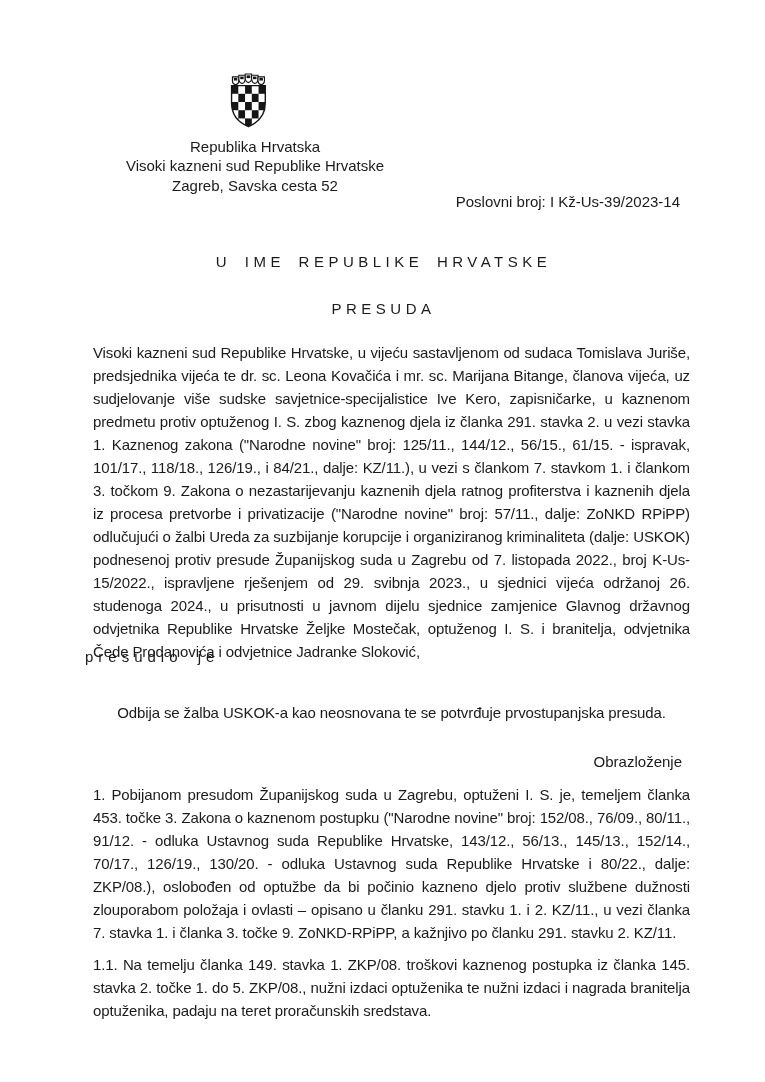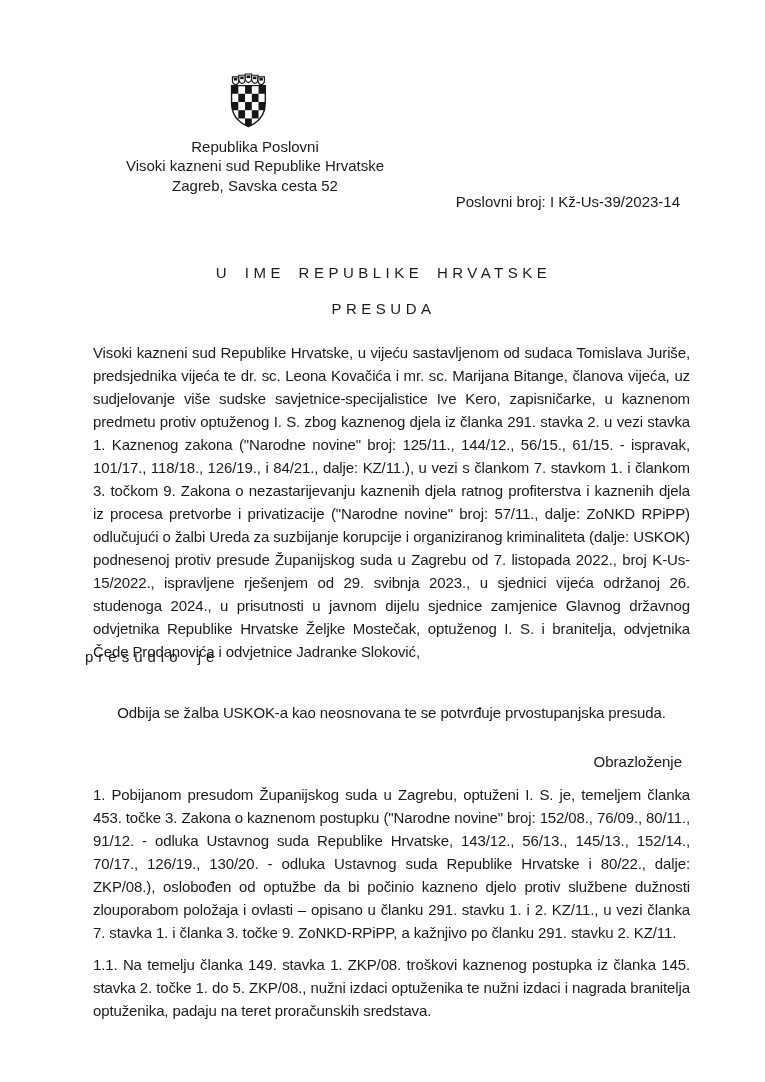--- a/index.html
+++ b/index.html
@@ -18,21 +18,21 @@
   .arms { left: 227px; top: 70px; width: 42px; height: 64px; }
   .letterhead {
     left: 85px; top: 137px; width: 340px;
     text-align: center; line-height: 19.4px;
   }
   .caseno { top: 193px; right: 85px; text-align: right; }
   .heading-caps {
     left: 85px; width: 597px; text-align: center;
     letter-spacing: 4.5px; word-spacing: 5px;
   }
-  .title    { top: 264px; }
+  .title    { top: 253px; }
   .subtitle { top: 300px; }
   .bodytext {
     left: 85px; width: 597px;
     text-align: justify; line-height: 23px; letter-spacing: -0.12px; margin-left: 8px;
   }
   .intro { top: 341px; }
   .presudio {
     left: 85px; top: 648px; width: 597px; text-align: left;
     letter-spacing: 5px; word-spacing: 6px;
   }
@@ -82,21 +82,21 @@
         <rect x="12.8" y="46.5" width="7.8" height="9.5"></rect>
         <rect x="28.4" y="46.5" width="7.8" height="9.5"></rect>
         <rect x="5" y="56" width="7.8" height="9.5"></rect>
         <rect x="20.6" y="56" width="7.8" height="9.5"></rect>
         <rect x="36.2" y="56" width="7.8" height="9.5"></rect>
       </g>
     </svg>
   </div>
 
   <div class="abs letterhead">
-    <div>Republika Poslovni</div>
+    <div>Republika Hrvatska</div>
     <div>Visoki kazneni sud Republike Hrvatske</div>
     <div>Zagreb, Savska cesta 52</div>
   </div>
 
   <div class="abs caseno">Poslovni broj: I Kž-Us-39/2023-14</div>
 
   <div class="abs heading-caps title">U IME REPUBLIKE HRVATSKE</div>
 
   <div class="abs heading-caps subtitle">PRESUDA</div>
 

